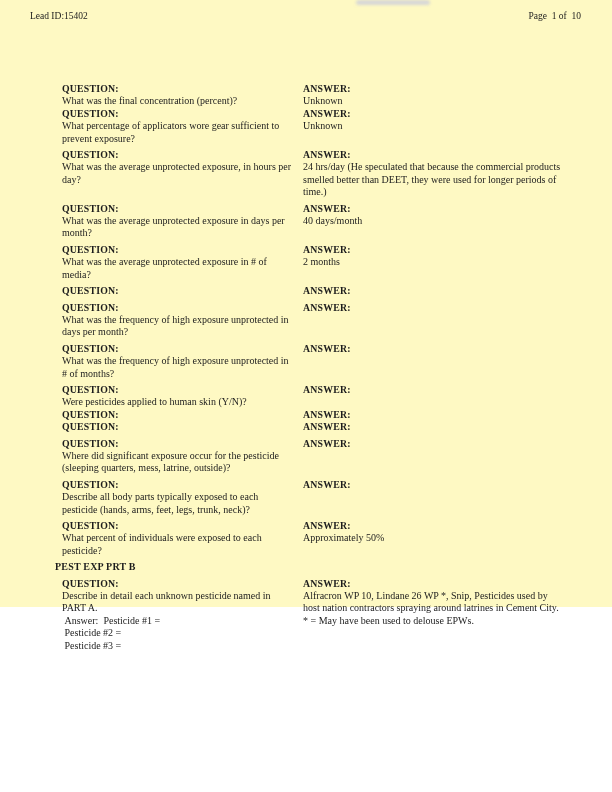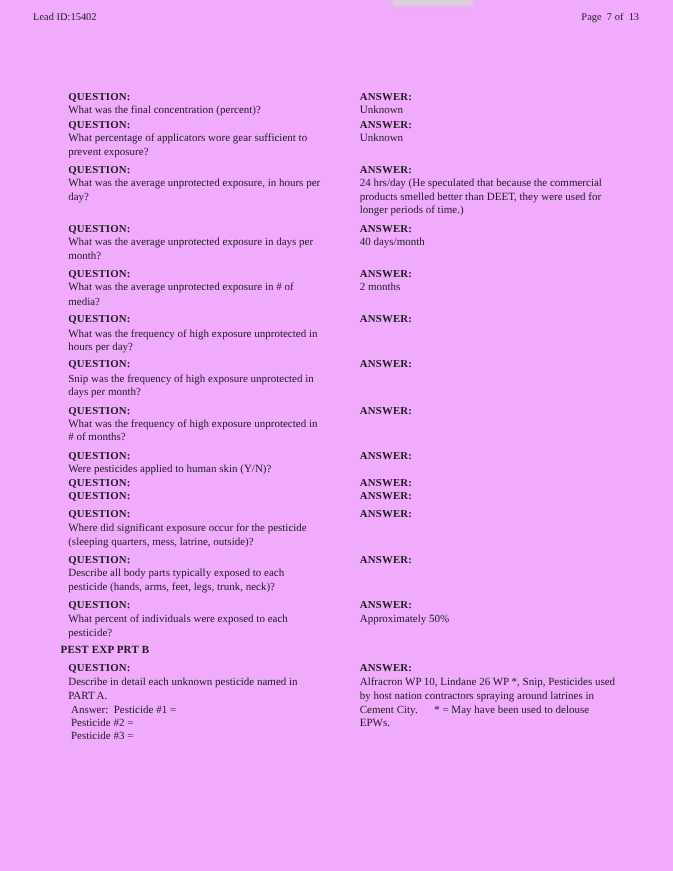--- a/index.html
+++ b/index.html
@@ -11,22 +11,22 @@
     width: 612px;
     height: 792px;
     font-family: "Liberation Serif", "DejaVu Serif", serif;
     color: #1c1c1c;
     position: relative;
     overflow: hidden;
   }
   .page {
     position: relative;
     width: 612px;
-    height: 792px;
-    background: #f0abfc;
+    height: 607px;
+    background: #fef9c3;
   }
   .scan-artifact {
     position: absolute;
     top: 0px;
     left: 356px;
     width: 74px;
     height: 5px;
     background: #d7d7d7;
     border-radius: 3px;
     filter: blur(1.6px);
@@ -45,21 +45,20 @@
   }
   .content {
     position: absolute;
     left: 62px;
     top: 83px;
     width: 503px;
   }
   .qa-row {
     display: flex;
     margin-bottom: 4px;
-    gap: 24px;
   }
   .qa-row.tight {
     margin-bottom: 0px;
   }
   .col-q {
     width: 241px;
     flex: none;
     padding-right: 8px;
     box-sizing: border-box;
   }
@@ -90,21 +89,21 @@
 </style>
 </head>
 <body>
 
 <div class="page">
 
   <div class="scan-artifact"></div>
 
   <div class="page-header">
     <span>Lead ID:15402</span>
-    <span>Page  7 of  13</span>
+    <span>Page  1 of  10</span>
   </div>
 
   <div class="content">
 
     <div class="qa-row tight">
       <div class="col-q">
         <span class="lbl">QUESTION:</span>
         <div class="txt">What was the final concentration (percent)?</div>
       </div>
       <div class="col-a">
@@ -153,32 +152,31 @@
       </div>
       <div class="col-a">
         <span class="lbl">ANSWER:</span>
         <div class="txt">2 months</div>
       </div>
     </div>
 
     <div class="qa-row">
       <div class="col-q">
         <span class="lbl">QUESTION:</span>
-        <div class="txt">What was the frequency of high exposure unprotected in hours per day?</div>
-      </div>
-      <div class="col-a">
-        <span class="lbl">ANSWER:</span>
-        <div class="txt"></div>
-      </div>
-    </div>
-
-    <div class="qa-row">
-      <div class="col-q">
-        <span class="lbl">QUESTION:</span>
-        <div class="txt">Snip was the frequency of high exposure unprotected in days per month?</div>
+      </div>
+      <div class="col-a">
+        <span class="lbl">ANSWER:</span>
+        <div class="txt"></div>
+      </div>
+    </div>
+
+    <div class="qa-row">
+      <div class="col-q">
+        <span class="lbl">QUESTION:</span>
+        <div class="txt">What was the frequency of high exposure unprotected in days per month?</div>
       </div>
       <div class="col-a">
         <span class="lbl">ANSWER:</span>
         <div class="txt"></div>
       </div>
     </div>
 
     <div class="qa-row">
       <div class="col-q">
         <span class="lbl">QUESTION:</span>

